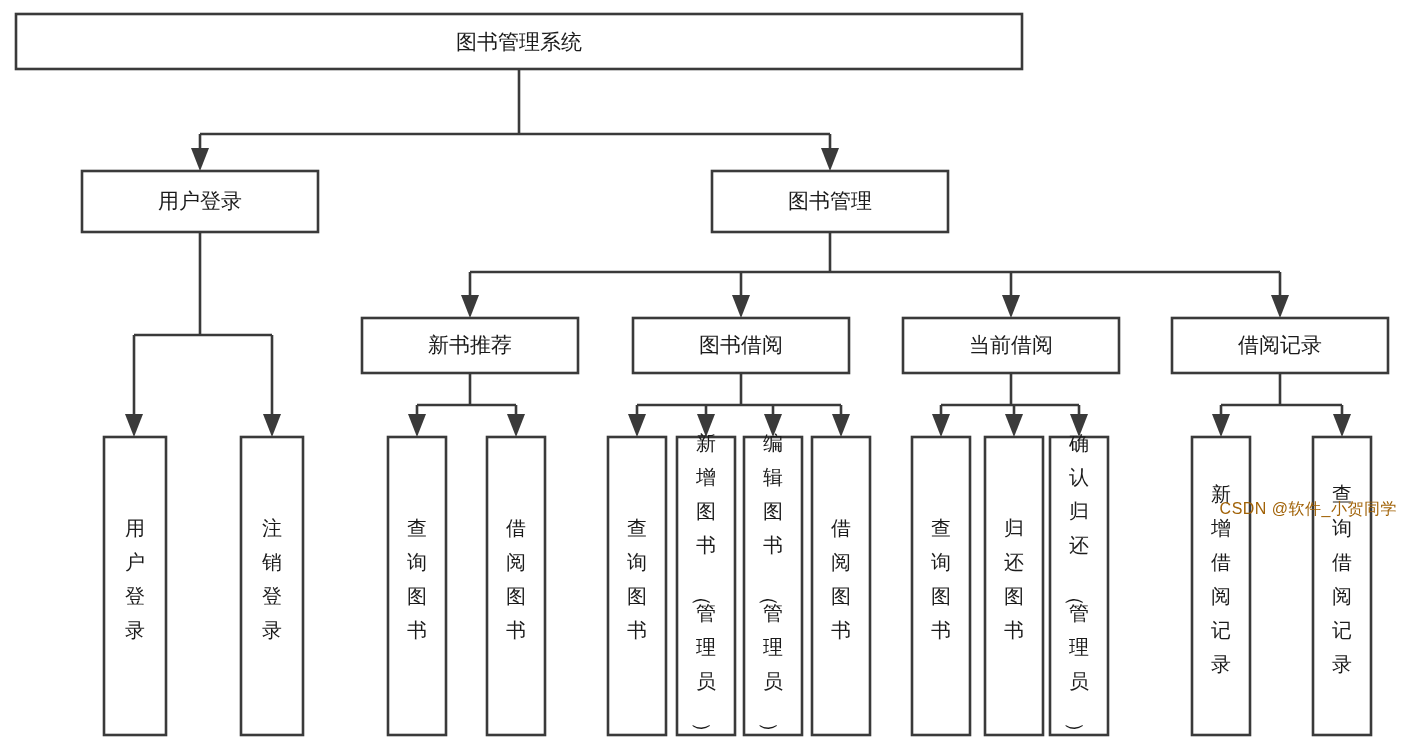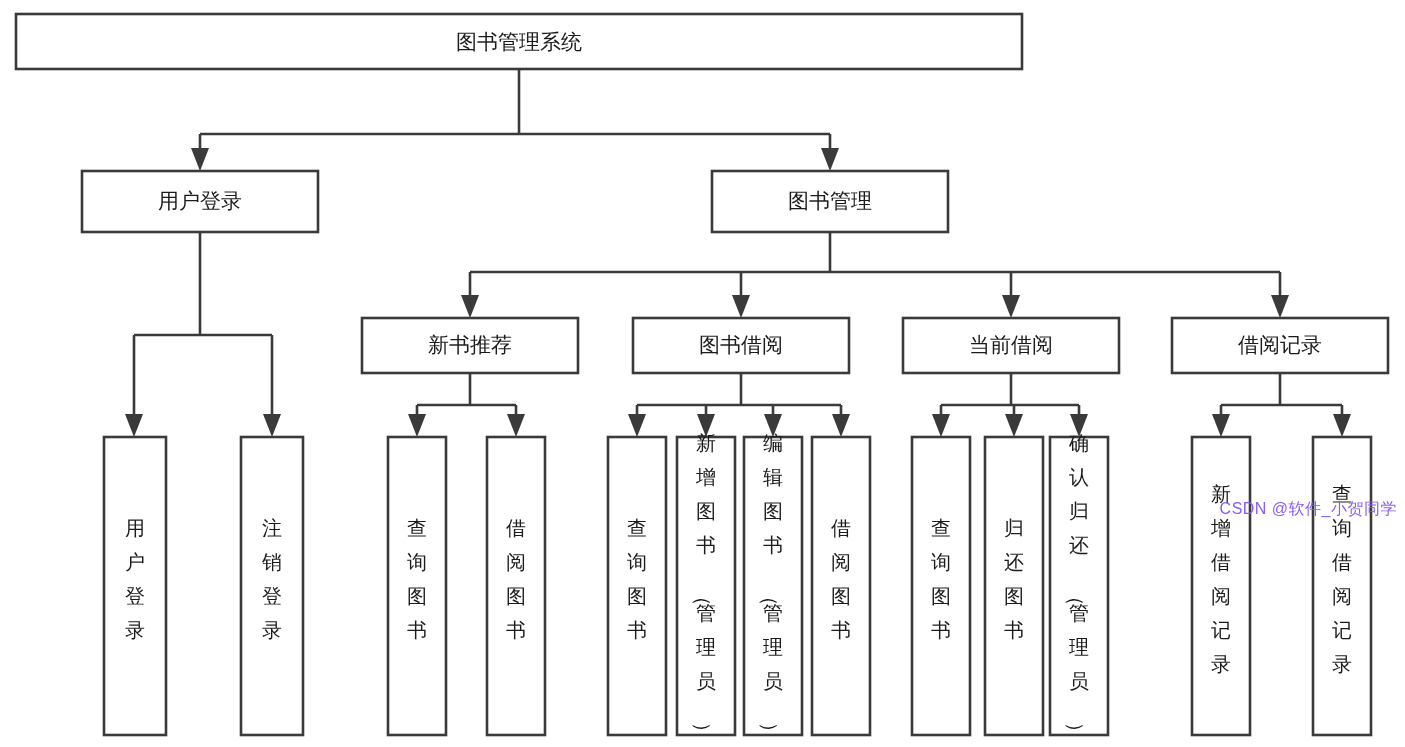--- a/index.html
+++ b/index.html
@@ -53,21 +53,21 @@
     fill: #1b1b1b;
     font-size: 20px;
     text-anchor: middle;
   }
   .watermark {
     position: absolute;
     right: 8px;
     bottom: 4px;
     font-family: "Liberation Sans", "DejaVu Sans", sans-serif;
     font-size: 16px;
-    color: #8b5cf6;
+    color: #a16207;
     letter-spacing: 0.5px;
     white-space: nowrap;
     pointer-events: none;
   }
 </style>
 </head>
 <body>
 
 <div id="diagram-root">
 

